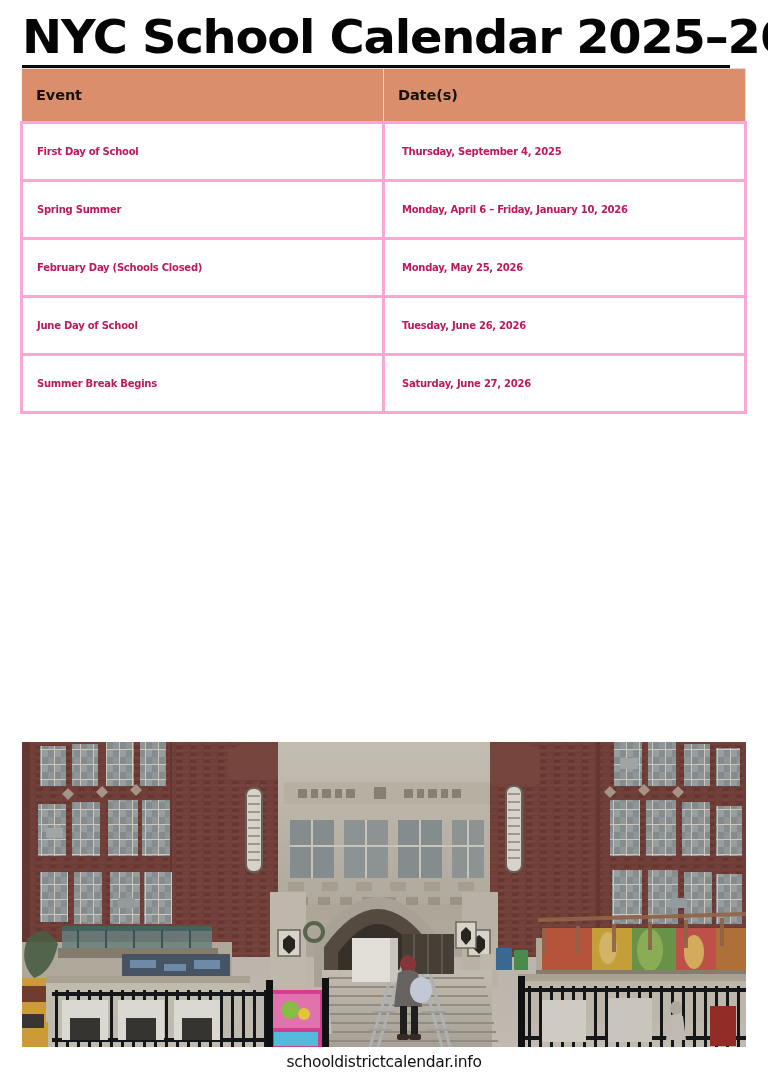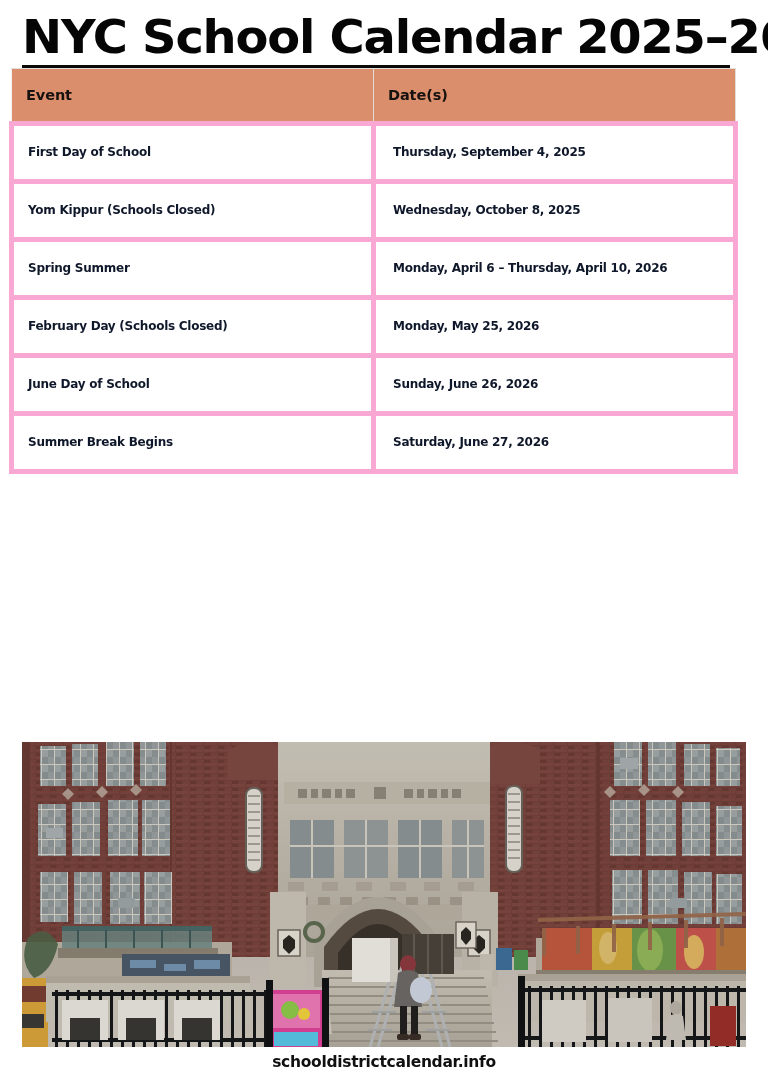--- a/index.html
+++ b/index.html
@@ -37,21 +37,21 @@
   .title-rule {
     margin-top: 1px;
     height: 5px;
     background: #0a0a0a;
     width: 708px;
   }
 
   
   .cal-table {
     position: absolute;
-    left: 9px; top: 68px;
+    left: 20px; top: 68px;
     width: 724px;
     border-collapse: collapse;
     table-layout: fixed;
     background: #ffffff;
   }
   .cal-table col.c-event { width: 362px; }
   .cal-table col.c-date  { width: 362px; }
 
   .cal-table thead th {
     background: #da8e6b;
@@ -63,28 +63,28 @@
     padding: 18px 12px 18px 14px;
     height: 54px;
     border: 1px solid #e2ddd9;
     border-left-color: #f3e5dd;
     vertical-align: middle;
     letter-spacing: -0.1px;
   }
   .cal-table thead th:first-child { border-left: 1px solid #f7f2ef; }
 
   .cal-table tbody td {
-    border: 5px solid #f9a8d4;
+    border: 3px solid #f9a8d4;
     padding: 12px 14px 12px 14px;
     font-family: "DejaVu Sans", sans-serif;
     font-weight: 700;
-    font-size: 12px;
+    font-size: 10px;
     line-height: 19px;
     letter-spacing: -0.25px;
-    color: #0f172a;
+    color: #be185d;
     vertical-align: middle;
     background: #ffffff;
   }
   .cal-table tbody tr.r-single td { height: 58px; }
   .cal-table tbody tr.r-double td { height: 54px; }
   .cal-table tbody td.date-cell { padding-left: 17px; }
 
   
   .photo {
     position: absolute;
@@ -95,21 +95,21 @@
   }
   .photo svg { display: block; width: 724px; height: 305px; }
 
   
   .footer {
     position: absolute;
     left: 0; top: 1053px;
     width: 768px;
     text-align: center;
     font-family: "DejaVu Sans", sans-serif;
-    font-weight: 700;
+    font-weight: 400;
     font-size: 15.5px;
     letter-spacing: -0.3px;
     color: #101010;
   }
 </style>
 </head>
 <body>
 
 <div class="page">
 
@@ -128,34 +128,30 @@
         <th>Event</th>
         <th>Date(s)</th>
       </tr>
     </thead>
     <tbody>
       <tr class="r-single">
         <td class="event-cell">First Day of School</td>
         <td class="date-cell">Thursday, September 4, 2025</td>
       </tr>
       <tr class="r-single">
-        <td class="event-cell">Yom Kippur (Schools Closed)</td>
-        <td class="date-cell">Wednesday, October 8, 2025</td>
-      </tr>
-      <tr class="r-single">
         <td class="event-cell">Spring Summer</td>
-        <td class="date-cell">Monday, April 6 – Thursday, April 10, 2026</td>
+        <td class="date-cell">Monday, April 6 – Friday, January 10, 2026</td>
       </tr>
       <tr class="r-single">
         <td class="event-cell">February Day (Schools Closed)</td>
         <td class="date-cell">Monday, May 25, 2026</td>
       </tr>
       <tr class="r-single">
         <td class="event-cell">June Day of School</td>
-        <td class="date-cell">Sunday, June 26, 2026</td>
+        <td class="date-cell">Tuesday, June 26, 2026</td>
       </tr>
       <tr class="r-single">
         <td class="event-cell">Summer Break Begins</td>
         <td class="date-cell">Saturday, June 27, 2026</td>
       </tr>
     </tbody>
   </table>
 
   <div class="photo">
     <svg viewBox="0 0 724 305" preserveAspectRatio="none">

